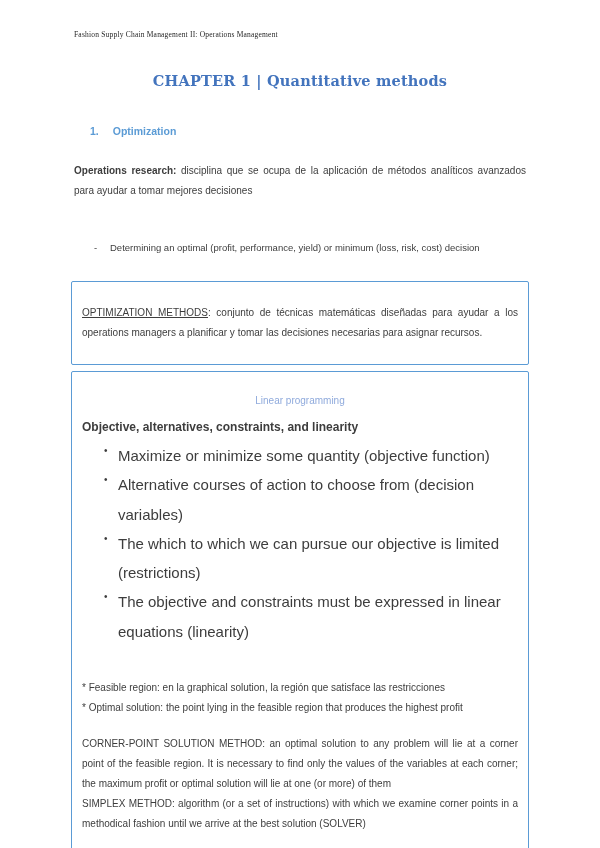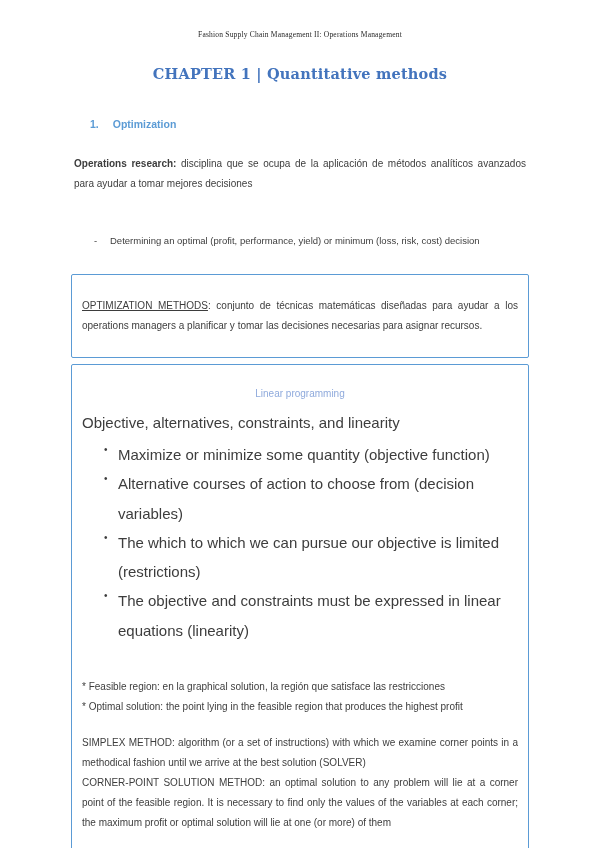--- a/index.html
+++ b/index.html
@@ -7,29 +7,29 @@
   body {
     width: 600px; height: 848px;
     font-family: "Liberation Sans", sans-serif;
     color: #3d3d3d;
     position: relative;
     overflow: hidden;
   }
   .page { padding: 30px 74px 0 74px; }
 
   .doc-header {
-    text-align: center;
+    text-align: left;
     font-family: "Liberation Serif", serif;
     font-size: 7.5px;
     color: #1f1f1f;
     letter-spacing: 0.2px;
   }
 
   .chapter-title {
-    margin-top: 26px;
+    margin-top: 33px;
     text-align: center;
     font-family: "DejaVu Serif", serif;
     font-weight: bold;
     font-size: 14.5px;
     color: #4374bd;
     letter-spacing: 0.2px;
   }
 
   .section-heading {
     margin-top: 36px;
@@ -78,22 +78,22 @@
   .box-heading {
     text-align: center;
     font-size: 10px;
     font-weight: normal;
     color: #8faadc;
     line-height: 1.6;
     margin-bottom: 6px;
   }
 
   .subheading {
-    font-size: 15px;
-    font-weight: normal;
+    font-size: 12px;
+    font-weight: bold;
     line-height: 2.0;
   }
 
   ul.bullets { list-style: none; margin: 2px 0 6px 0; }
   ul.bullets li {
     position: relative;
     padding-left: 36px;
     font-size: 15px;
     line-height: 1.95;
   }
@@ -162,22 +162,22 @@
     <div class="spacer-sm"></div>
 
 
     <div class="spacer-md"></div>
 
     <p>* Feasible region: en la graphical solution, la región que satisface las restricciones</p>
     <p>* Optimal solution: the point lying in the feasible region that produces the highest profit</p>
 
     <div class="spacer-md"></div>
 
+    <p>CORNER-POINT SOLUTION METHOD:  an optimal solution to any problem will lie at a corner point of the feasible region. It is necessary to find only the values of the variables at each corner; the maximum profit or optimal solution will lie at one (or more) of them</p>
     <p>SIMPLEX METHOD: algorithm (or a set of instructions) with which we examine corner points in a methodical fashion until we arrive at the best solution (SOLVER)</p>
-    <p>CORNER-POINT SOLUTION METHOD:  an optimal solution to any problem will lie at a corner point of the feasible region. It is necessary to find only the values of the variables at each corner; the maximum profit or optimal solution will lie at one (or more) of them</p>
   </div>
 
   <div class="box box-mixed">
     <div class="box-heading">Mixed–integer programming</div>
 
 
     <div class="formula">
       <span class="lhs">X =</span>
       <span class="brace">{</span>
       <span class="cases">

